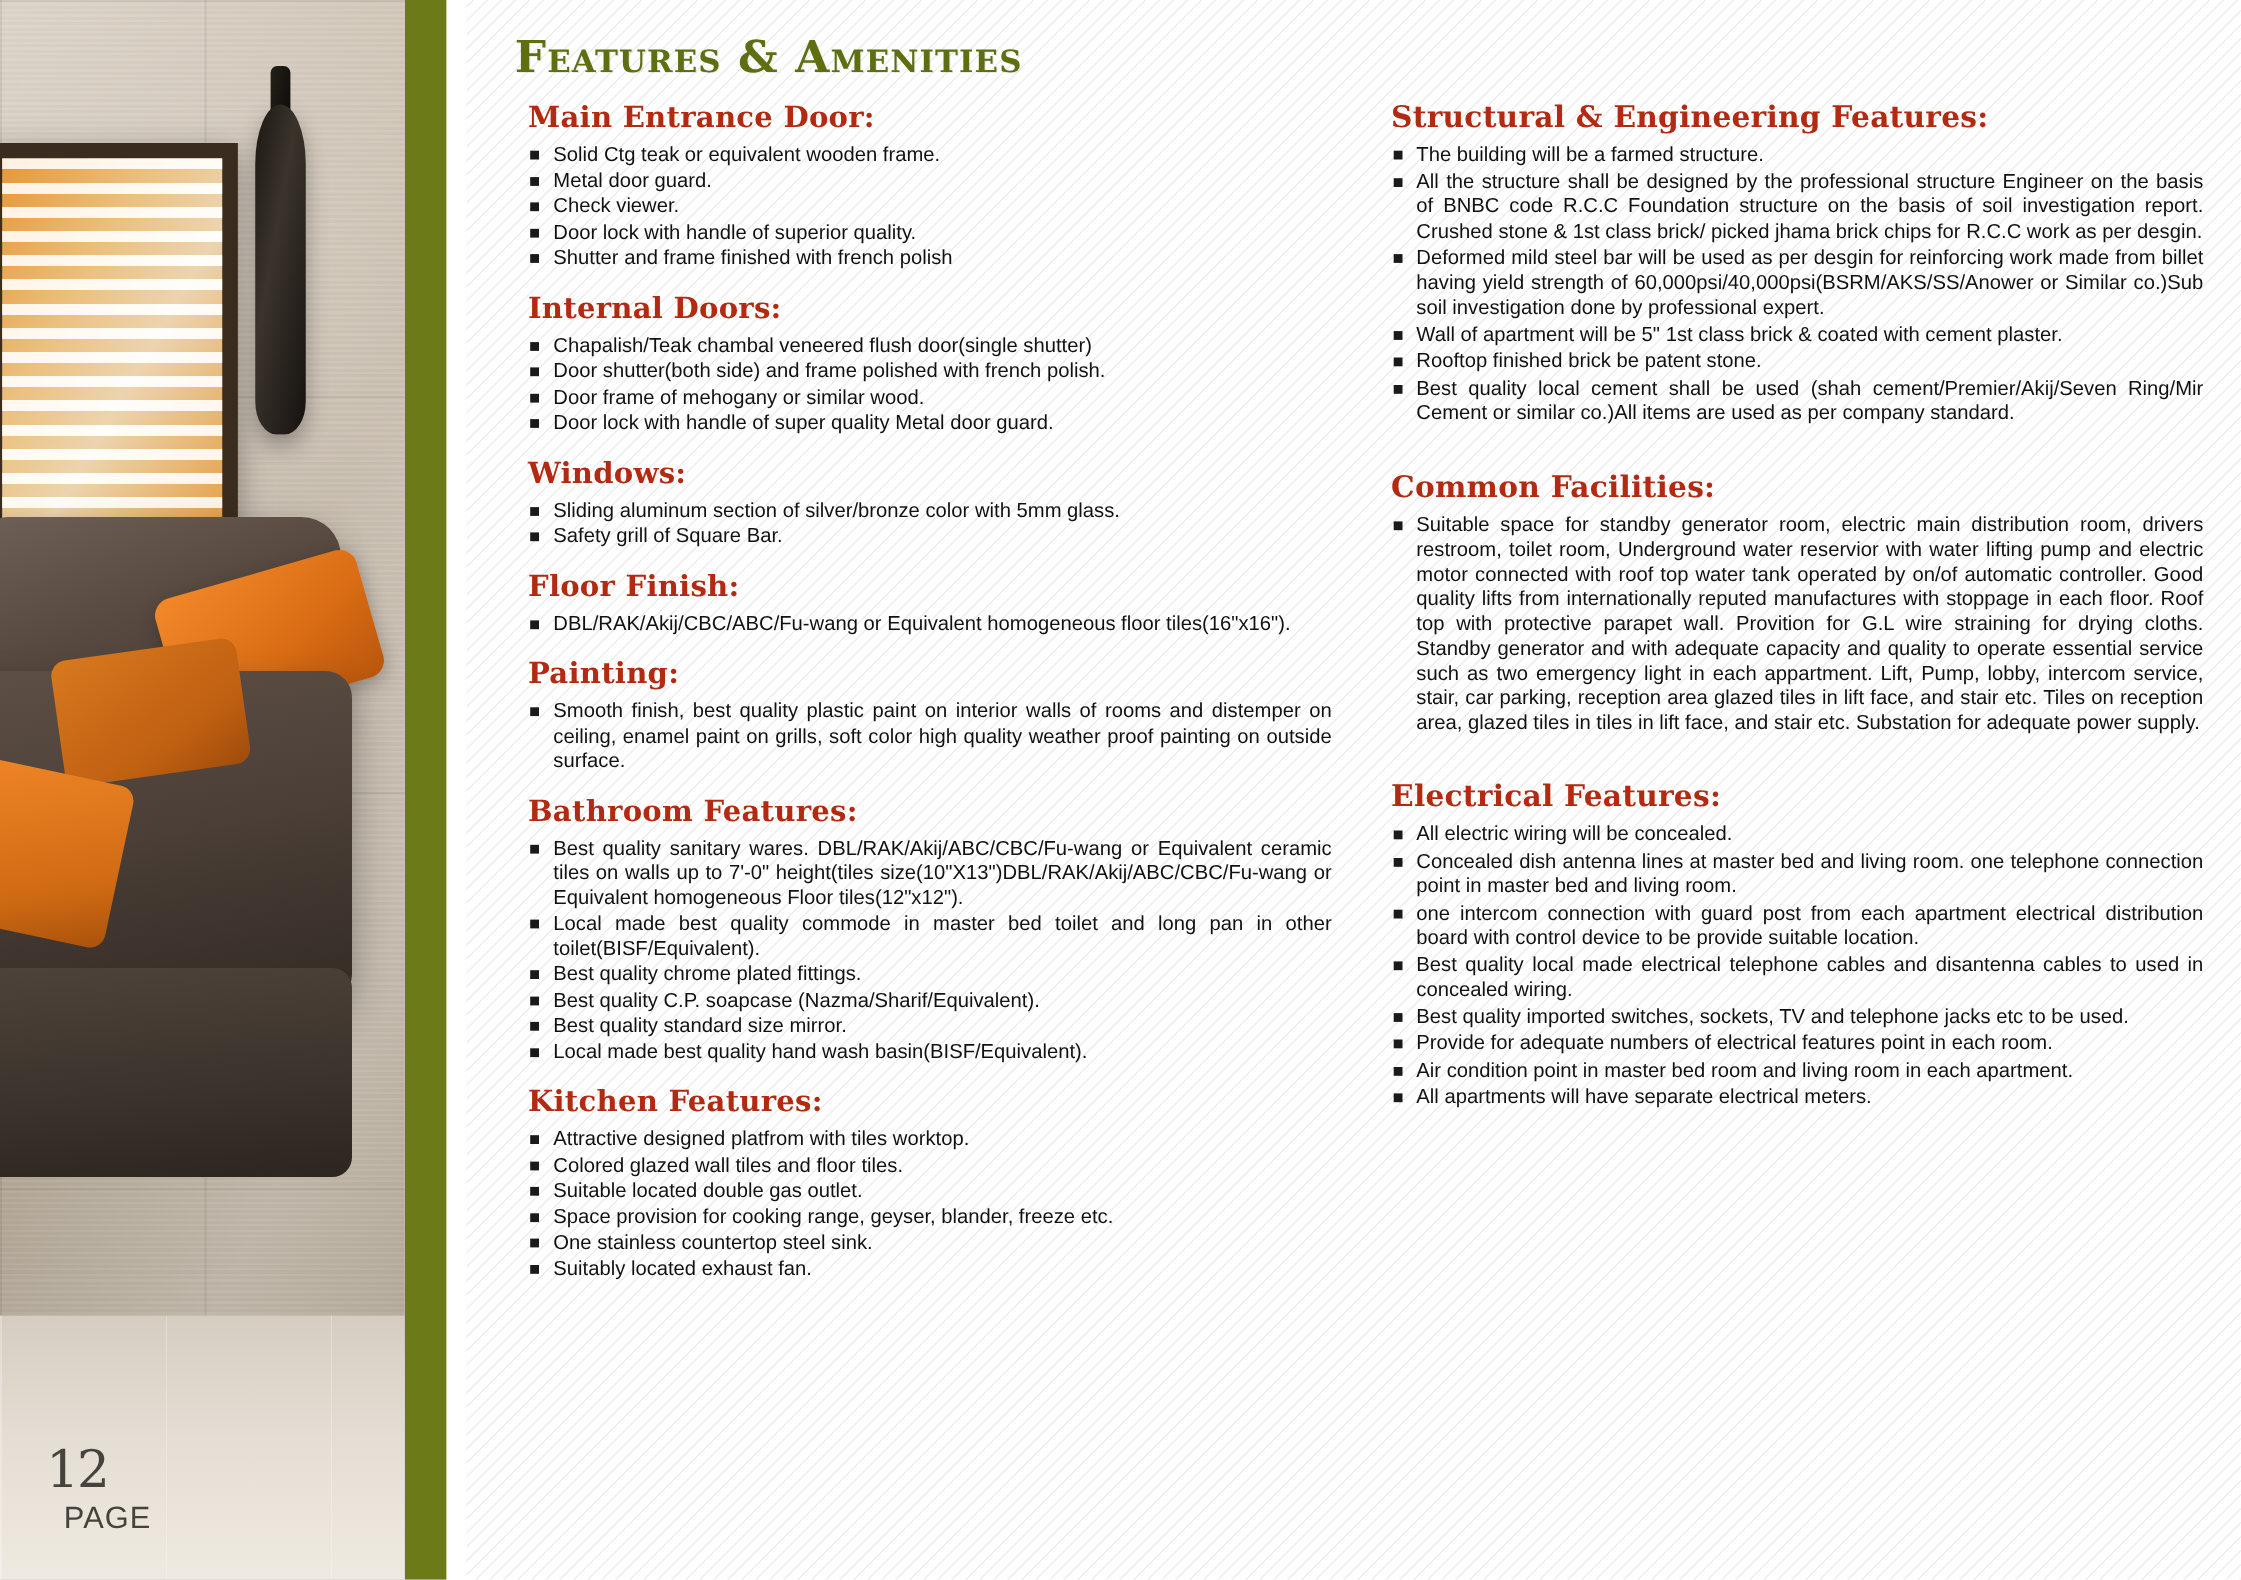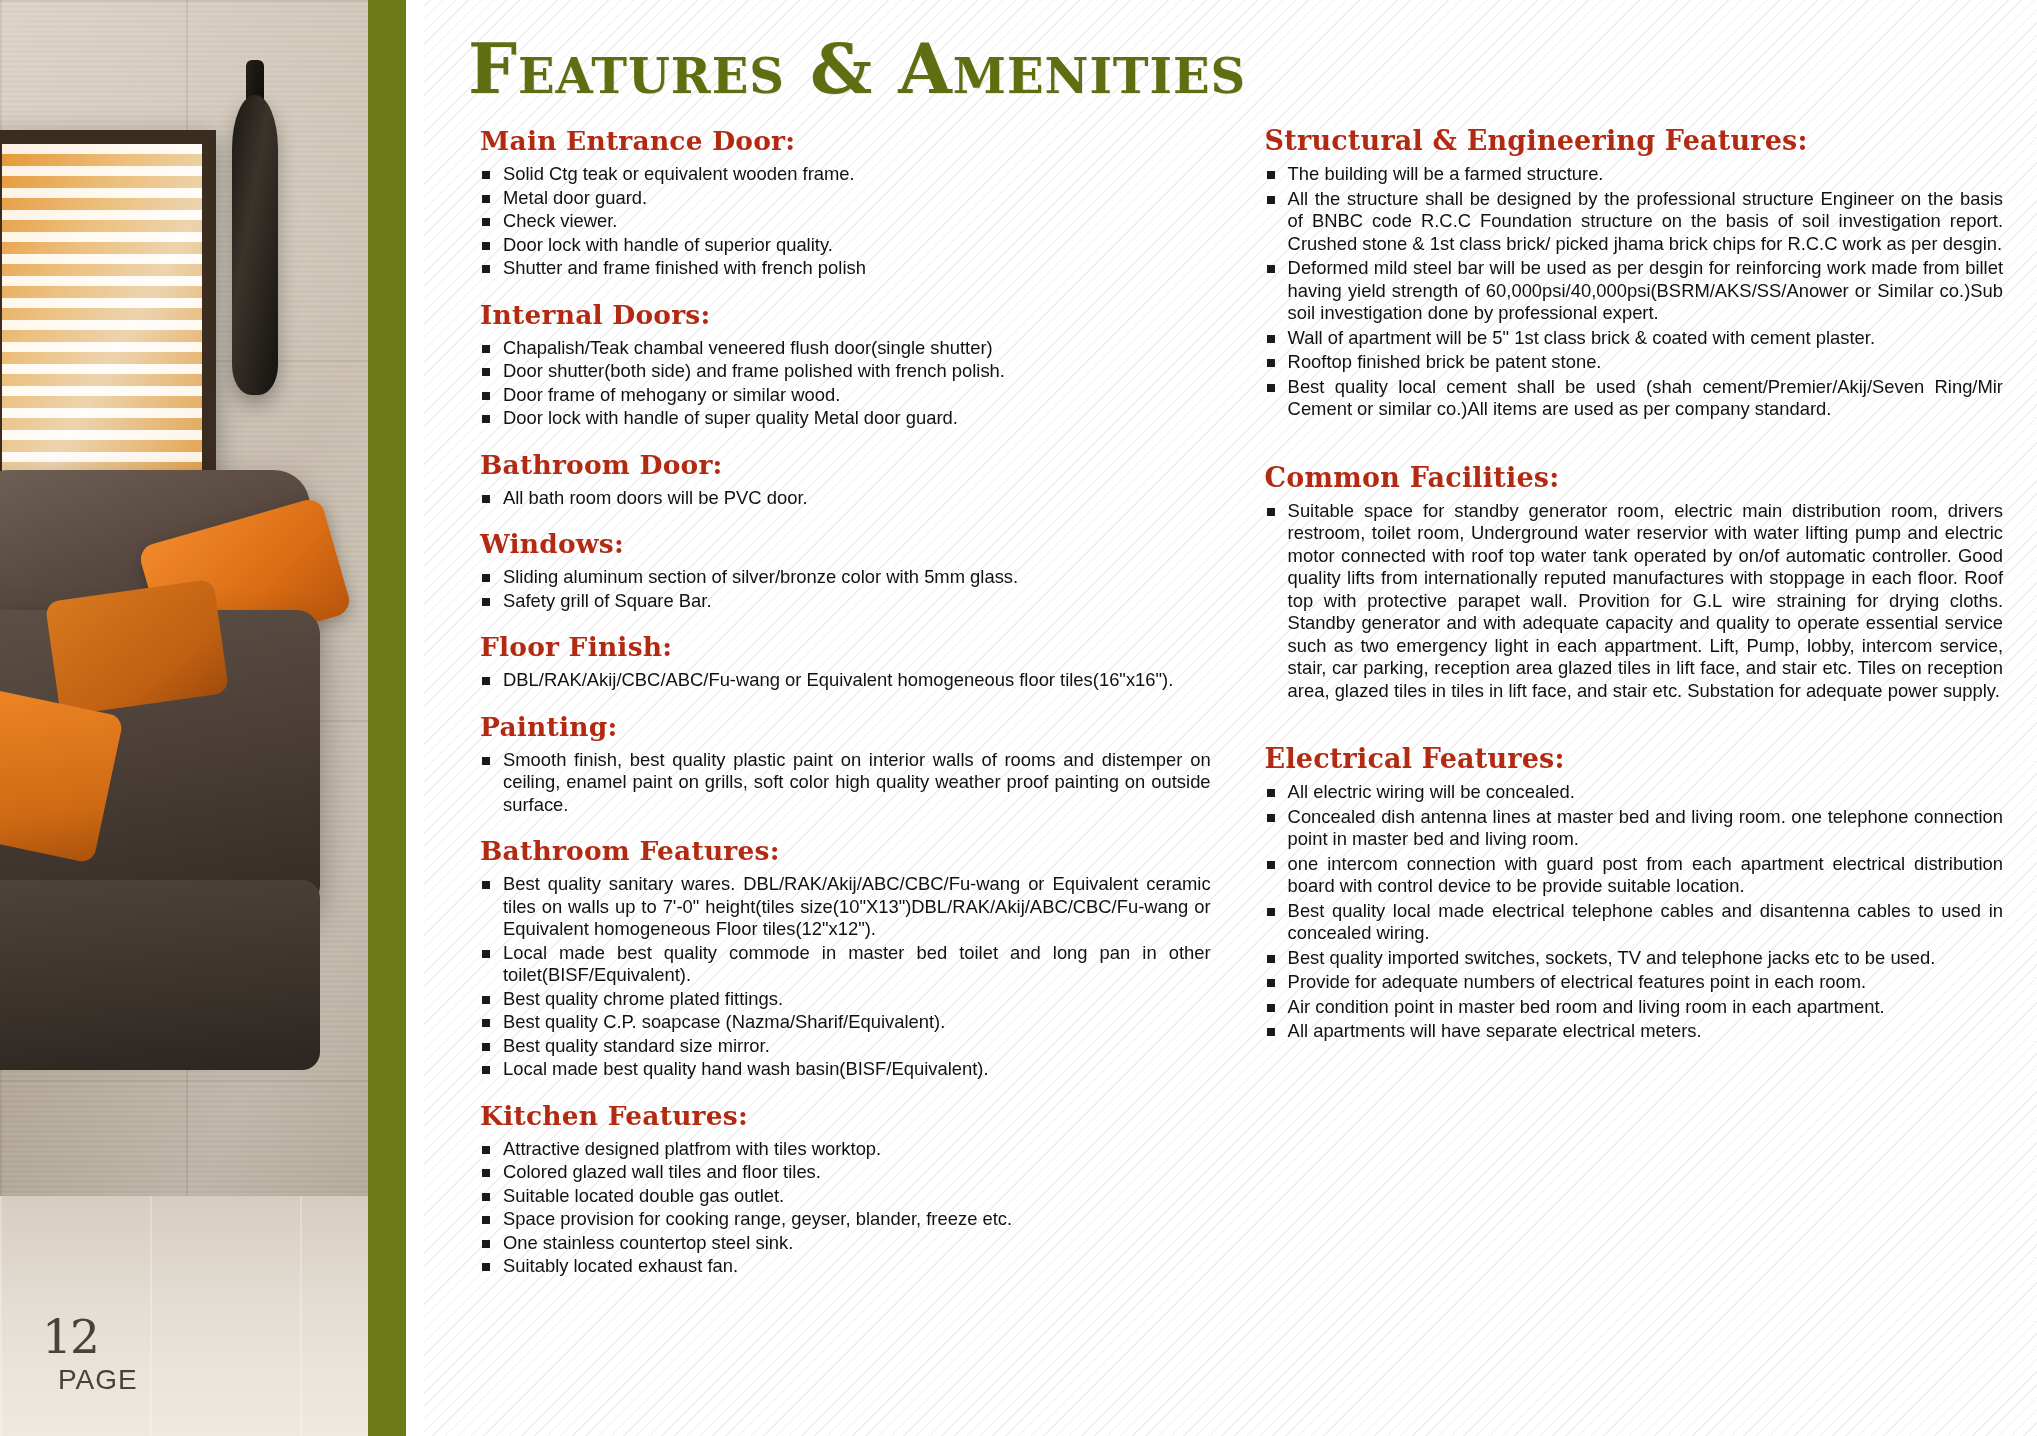--- a/index.html
+++ b/index.html
@@ -216,21 +216,21 @@
       rgba(120,120,120,0.13) 1px,
       rgba(255,255,255,0) 1px,
       rgba(255,255,255,0) 9px
     );
     padding: 18px 34px 0 34px;
     box-sizing: border-box;
   }
   .main-title {
     font-family: "DejaVu Serif", serif;
     color: #5e6f12;
-    font-size: 69px;
+    font-size: 40px;
     font-weight: bold;
     letter-spacing: 1px;
     margin: 10px 0 16px 10px;
     font-variant: small-caps;
     text-shadow: 1px 1px 0 rgba(0,0,0,0.08);
   }
   .columns {
     display: flex;
     gap: 40px;
     justify-content: flex-end;
@@ -331,26 +331,20 @@
         <div class="section-block">
           <h2 class="section">Internal Doors:</h2>
           <ul class="bullets">
             <li>Chapalish/Teak chambal veneered flush door(single shutter)</li>
             <li>Door shutter(both side) and frame polished with french polish.</li>
             <li>Door frame of mehogany or similar wood.</li>
             <li>Door lock with handle of super quality Metal door guard.</li>
           </ul>
         </div>
 
-        <div class="section-block">
-          <h2 class="section">Bathroom Door:</h2>
-          <ul class="bullets">
-            <li>All bath room doors will be PVC door.</li>
-          </ul>
-        </div>
 
         <div class="section-block">
           <h2 class="section">Windows:</h2>
           <ul class="bullets">
             <li>Sliding aluminum section of silver/bronze color with 5mm glass.</li>
             <li>Safety grill of Square Bar.</li>
           </ul>
         </div>
 
         <div class="section-block">

